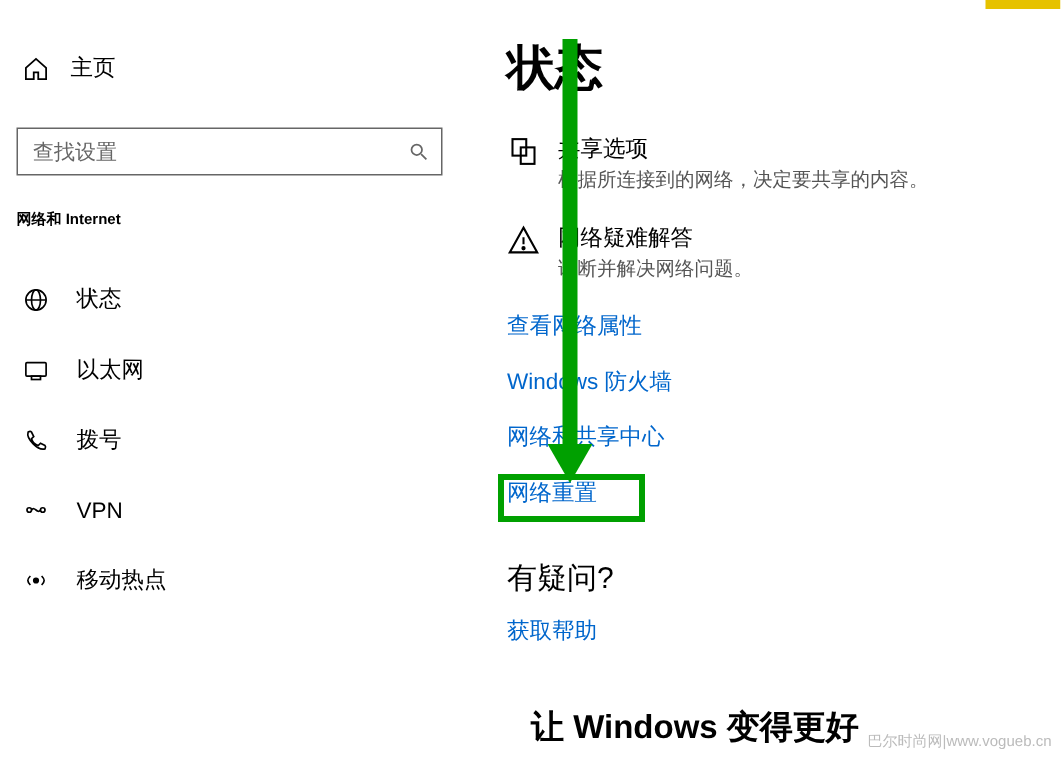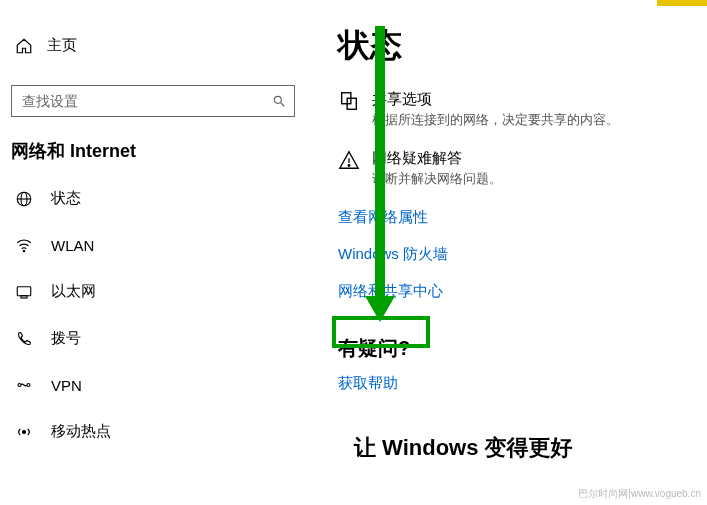--- a/index.html
+++ b/index.html
@@ -54,23 +54,23 @@
     outline: none;
     font-size: 14px;
     color: #666;
     background: transparent;
     font-family: inherit;
   }
   .search-box input::placeholder {
     color: #666;
   }
   .section-title {
-    font-size: 18px;
+    font-size: 10px;
     font-weight: 600;
-    margin: 22px 0 12px 0;
+    margin: 22px 0 23px 0;
   }
   .nav {
     display: flex;
     flex-direction: column;
   }
   .nav-item {
     display: flex;
     align-items: center;
     gap: 18px;
     padding: 14px 4px;
@@ -115,21 +115,21 @@
   }
   .link {
     color: #0066cc;
     font-size: 15px;
     margin-bottom: 18px;
     cursor: pointer;
     display: inline-block;
   }
   .heading2 {
     font-size: 20px;
-    font-weight: 700;
+    font-weight: 400;
     margin: 16px 0 12px 0;
   }
   .heading2b {
     font-size: 22px;
     font-weight: 600;
     margin: 22px 0 0 16px;
   }
   .green-box {
     position: absolute;
     border: 4px solid #00a000;
@@ -183,31 +183,20 @@
       <span class="icon">
         <svg width="18" height="18" viewBox="0 0 24 24" fill="none" stroke="#000" stroke-width="1.5">
           <circle cx="12" cy="12" r="9"></circle>
             <ellipse cx="12" cy="12" rx="4" ry="9"></ellipse>
             <line x1="3" y1="12" x2="21" y2="12"></line>
         </svg>
       </span>
       <span>状态</span>
     </div>
 
-    <div class="nav-item">
-      <span class="icon">
-        <svg width="18" height="18" viewBox="0 0 24 24" fill="none" stroke="#000" stroke-width="1.5">
-          <path d="M3 9 C8 4 16 4 21 9"></path>
-            <path d="M6 13 C9 10 15 10 18 13"></path>
-            <path d="M9 17 C10.5 15.5 13.5 15.5 15 17"></path>
-            <circle cx="12" cy="20" r="1" fill="#000"></circle>
-        </svg>
-      </span>
-      <span>WLAN</span>
-    </div>
 
     <div class="nav-item">
       <span class="icon">
         <svg width="18" height="18" viewBox="0 0 24 24" fill="none" stroke="#000" stroke-width="1.5">
           <rect x="3" y="5" width="18" height="12" rx="1"></rect>
             <rect x="8" y="17" width="8" height="3"></rect>
         </svg>
       </span>
       <span>以太网</span>
     </div>
@@ -274,20 +263,21 @@
     </span>
     <div>
       <div class="option-title">网络疑难解答</div>
       <div class="option-desc">诊断并解决网络问题。</div>
     </div>
   </div>
 
   <div><span class="link">查看网络属性</span></div>
   <div><span class="link">Windows 防火墙</span></div>
   <div><span class="link">网络和共享中心</span></div>
+  <div><span class="link">网络重置</span></div>
 
   <div class="heading2">有疑问?</div>
   <div><span class="link">获取帮助</span></div>
 
   <div class="heading2b">让 Windows 变得更好</div>
 
 </div>
 
 <div class="green-box" style="left:332px; top:316px; width:98px; height:32px;"></div>
 

